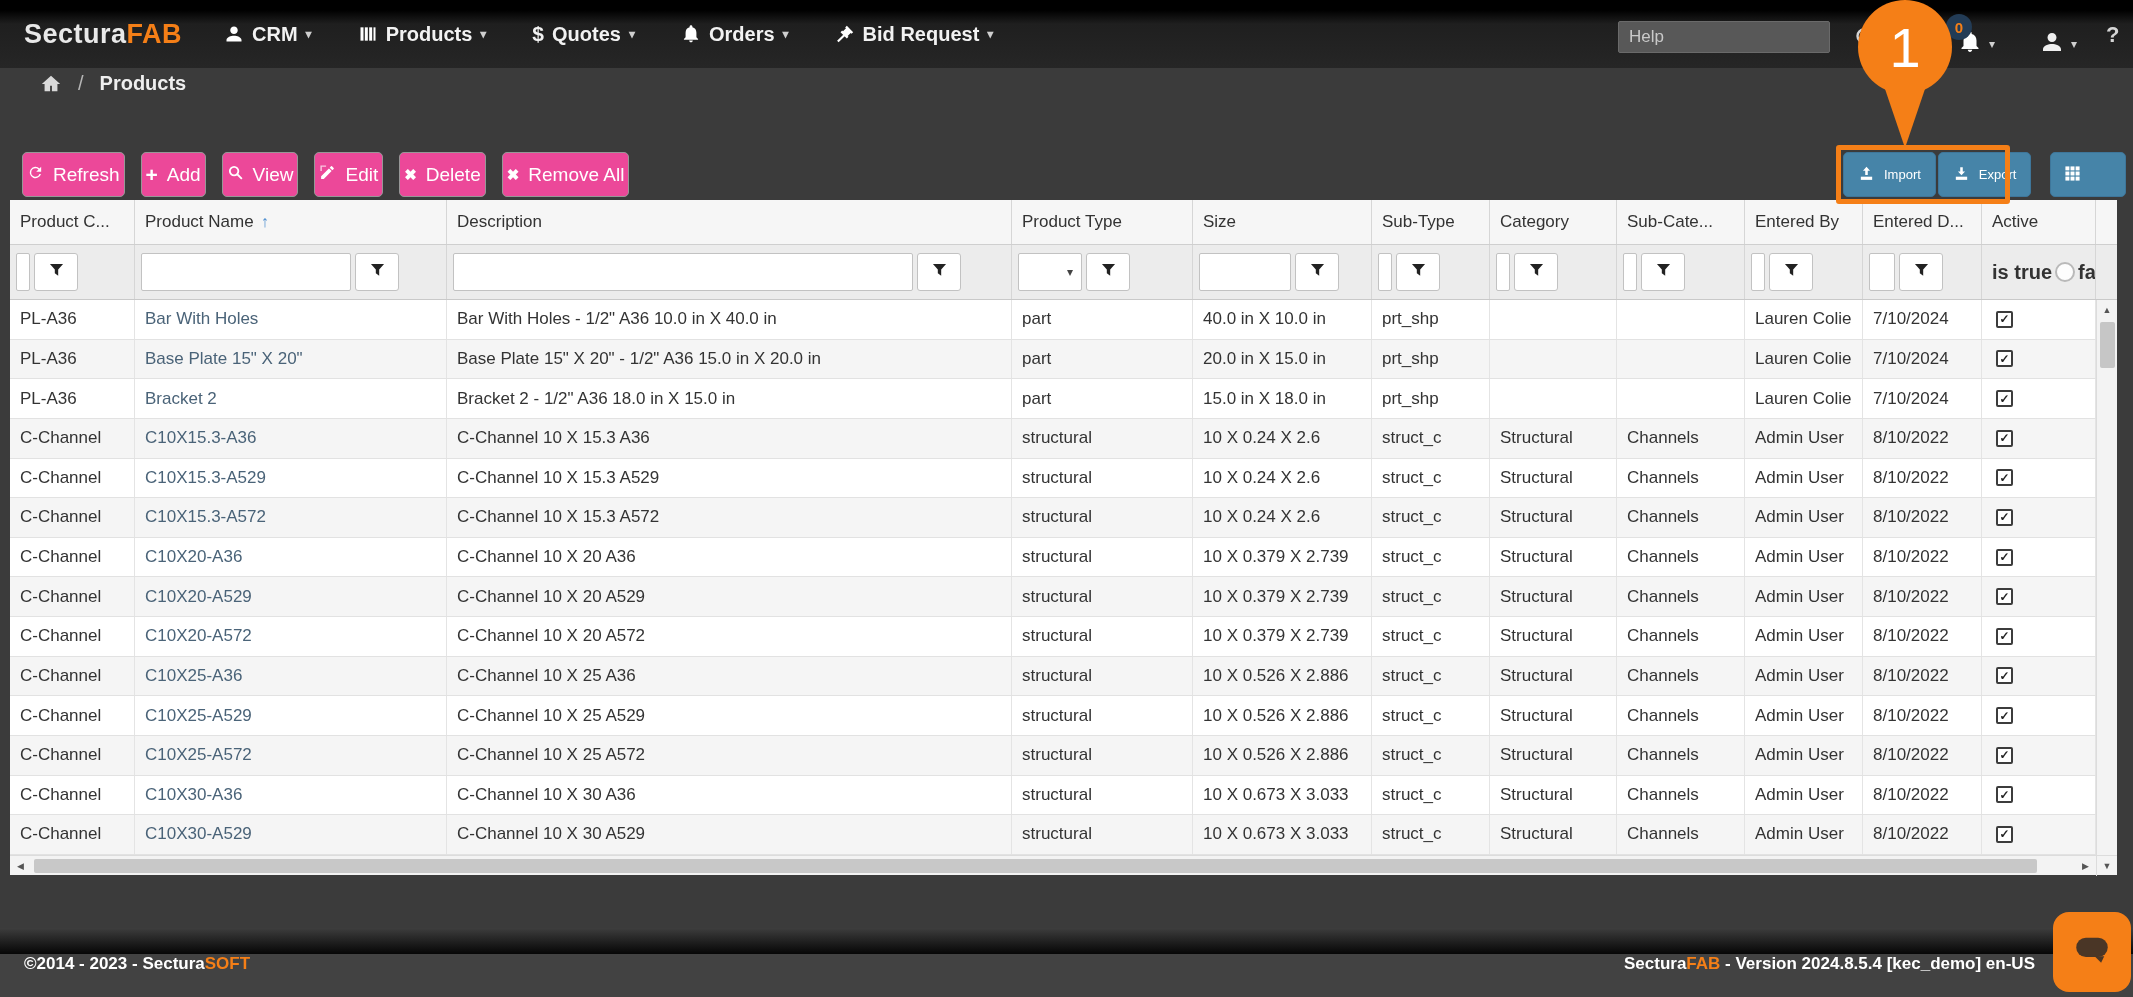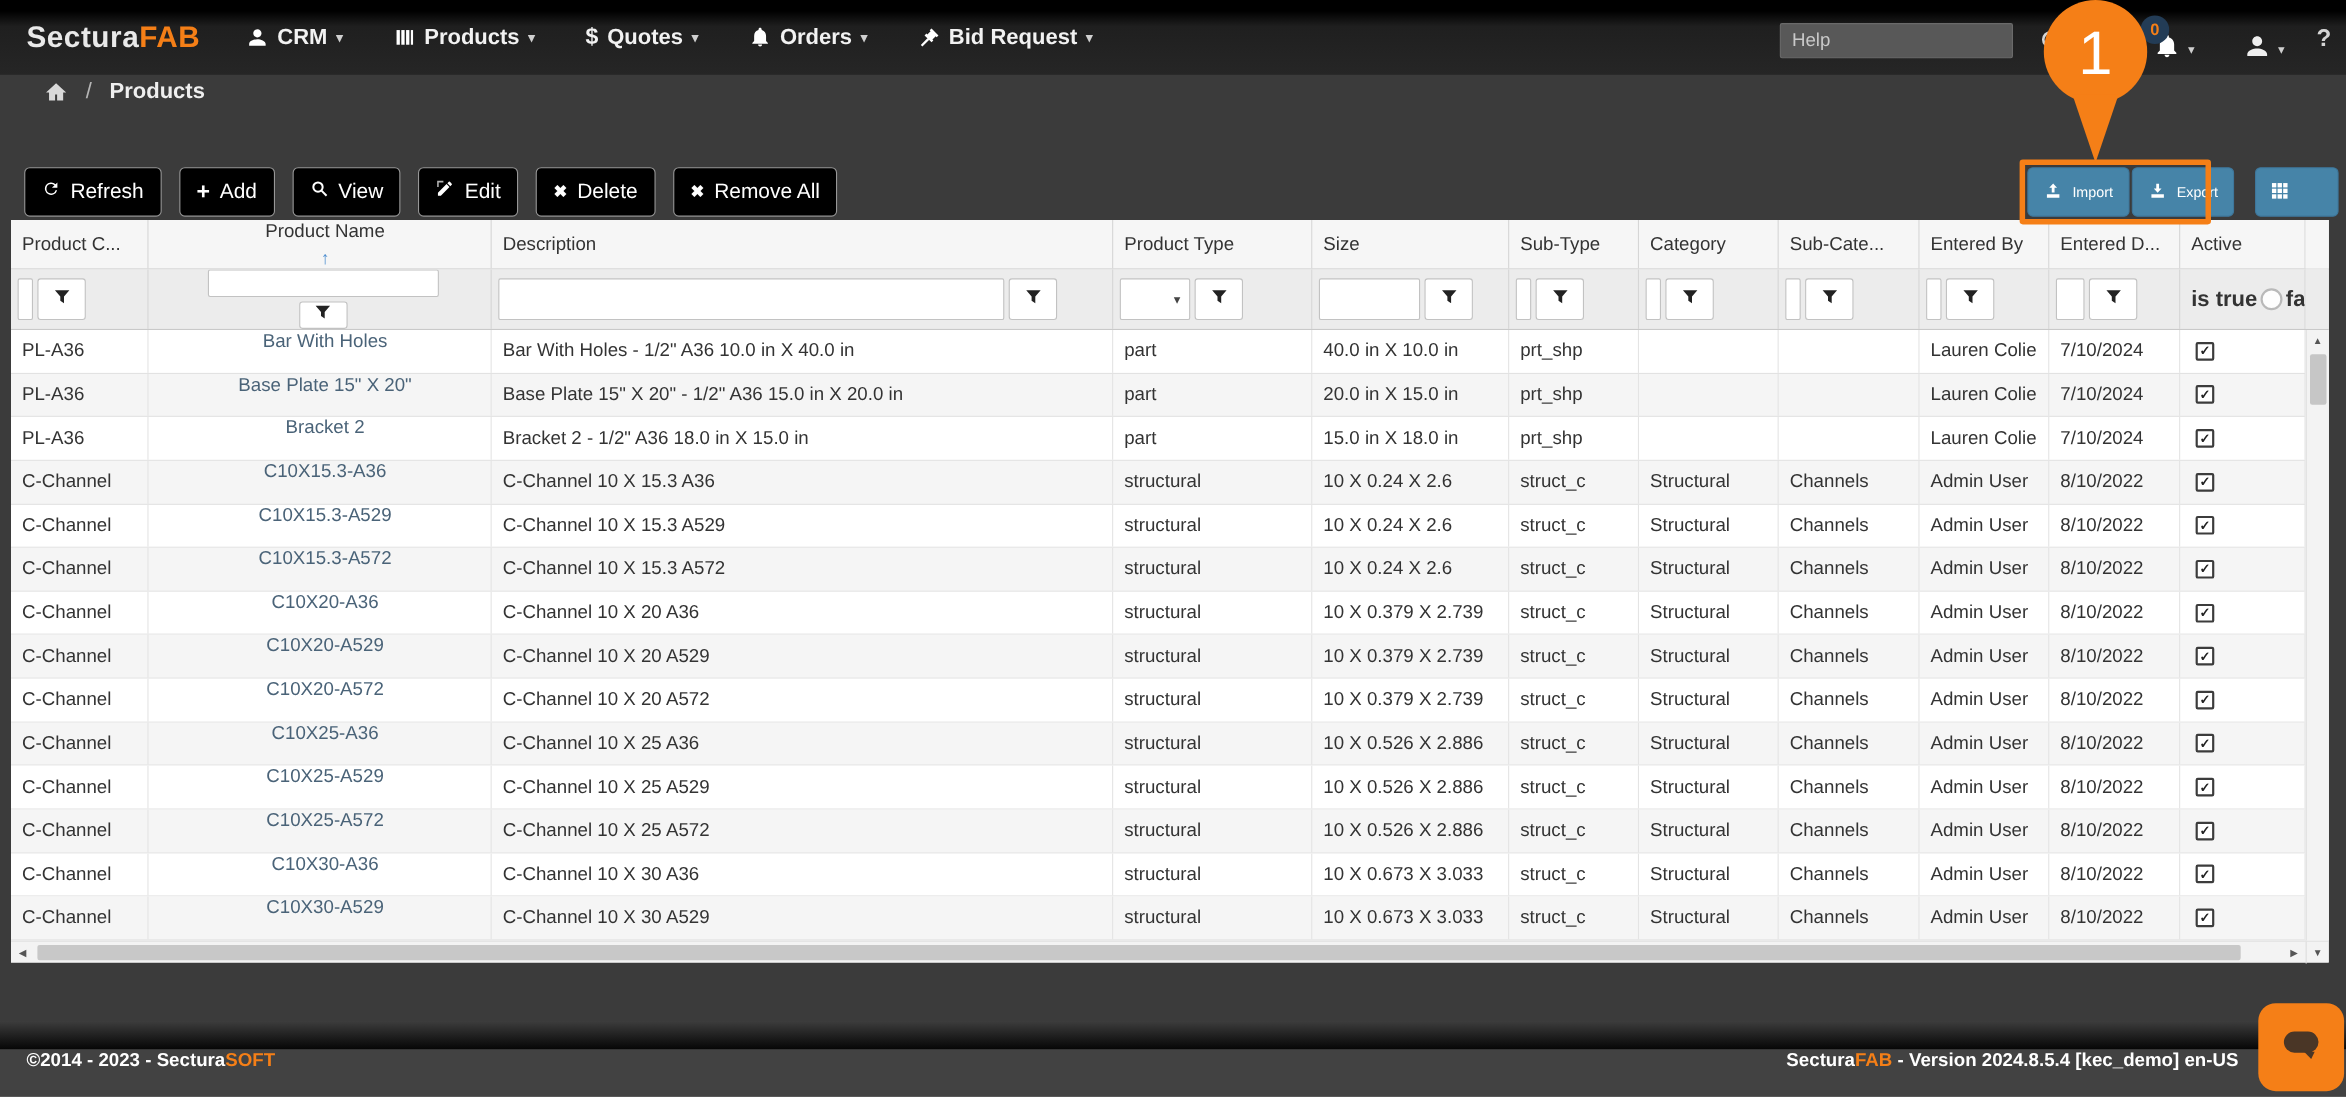--- a/index.html
+++ b/index.html
@@ -39,22 +39,22 @@
     font-size:15px;font-weight:bold;display:flex;align-items:center;justify-content:center;z-index:2;
   }
   
   .breadcrumb{position:absolute;left:40px;top:72px;display:flex;align-items:center;gap:16px;color:#e2e2e2;font-size:20px;}
   .breadcrumb .home{display:flex;cursor:pointer;}
   .breadcrumb .sep{color:#b5b5b5;}
   .bc-page{font-weight:bold;color:#efefef;}
   
   .toolbar-left{position:absolute;left:22px;top:152px;display:flex;gap:16px;z-index:2;}
   .tbtn{
-    height:45px;display:flex;align-items:center;gap:9px;padding:0 15px;
-    background:#000000;border:1px solid #979797;border-radius:5px;color:#fff;
+    height:45px;display:flex;align-items:center;gap:9px;padding:0 4px;
+    background:#ec4899;border:1px solid #979797;border-radius:5px;color:#fff;
     font-size:19px;font-family:"Liberation Sans",sans-serif;cursor:pointer;
   }
   .tbtn svg{width:17px;height:17px;}
   .xglyph{font-size:15px;font-weight:bold;line-height:1;}
   .plus{font-size:21px;font-weight:bold;line-height:1;}
   .toolbar-right{position:absolute;left:1843px;top:152px;display:flex;gap:2px;z-index:2;}
   .bbtn{
     height:45px;display:flex;align-items:center;gap:9px;padding:0 14px;
     background:var(--button-blue,#4684a8);border:1px solid #3e769a;border-radius:5px;
     color:#fff;font-size:13px;font-family:"Liberation Sans",sans-serif;cursor:pointer;
@@ -86,21 +86,21 @@
   .active-f{font-size:20px;font-weight:bold;color:#333;gap:3px;padding-left:10px;white-space:nowrap;}
   .radio{width:16px;height:16px;border:2px solid #b9b9b9;border-radius:50%;background:#fdfdfd;flex:none;cursor:pointer;}
   .grid-body{display:flex;height:555px;background:#fff;}
   .rows{width:2086px;overflow:hidden;}
   .grid-row{display:flex;height:39.64px;box-sizing:border-box;border-bottom:1px solid #e2e2e2;cursor:pointer;}
   .grid-row.even{background:#f5f5f5;}
   .grid-row.odd{background:#fff;}
   .cell{display:flex;align-items:center;box-sizing:border-box;padding-left:10px;font-size:17px;color:#333;
         border-right:1px solid #e4e4e4;white-space:nowrap;overflow:hidden;}
   .cell.link{color:var(--link-color,#4a6378);}
-  .c0{width:125px;} .c1{width:312px;flex-direction:column;} .c2{width:565px;} .c3{width:181px;} .c4{width:179px;}
+  .c0{width:125px;} .c1{width:312px;} .c2{width:565px;} .c3{width:181px;} .c4{width:179px;}
   .c5{width:118px;} .c6{width:127px;} .c7{width:128px;align-items:center;} .c8{width:118px;} .c9{width:119px;} .c10{width:114px;}
   .checkbox{width:17px;height:17px;box-sizing:border-box;border:2px solid #3c3c3c;border-radius:2px;background:#fff;
         display:flex;align-items:center;justify-content:center;font-size:12px;font-weight:bold;color:#222;margin-left:4px;cursor:pointer;}
   .vscroll{width:21px;background:#f3f3f3;border-left:1px solid #dcdcdc;box-sizing:border-box;display:flex;flex-direction:column;align-items:center;}
   .sb-btn{width:21px;height:20px;display:flex;align-items:center;justify-content:center;font-size:9px;color:#555;cursor:pointer;flex:none;}
   .vthumb{width:15px;height:46px;background:#c6c6c6;border-radius:2px;margin-top:2px;cursor:pointer;}
   .grid-hscroll{display:flex;height:20px;background:#f3f3f3;border-top:1px solid #dcdcdc;box-sizing:border-box;align-items:center;}
   .htrack{flex:1;height:20px;display:flex;align-items:center;}
   .hthumb{height:14px;width:98%;margin-left:3px;background:#c8c8c8;border-radius:2px;cursor:pointer;}
   .corner{border-left:1px solid #dcdcdc;box-sizing:border-box;}

